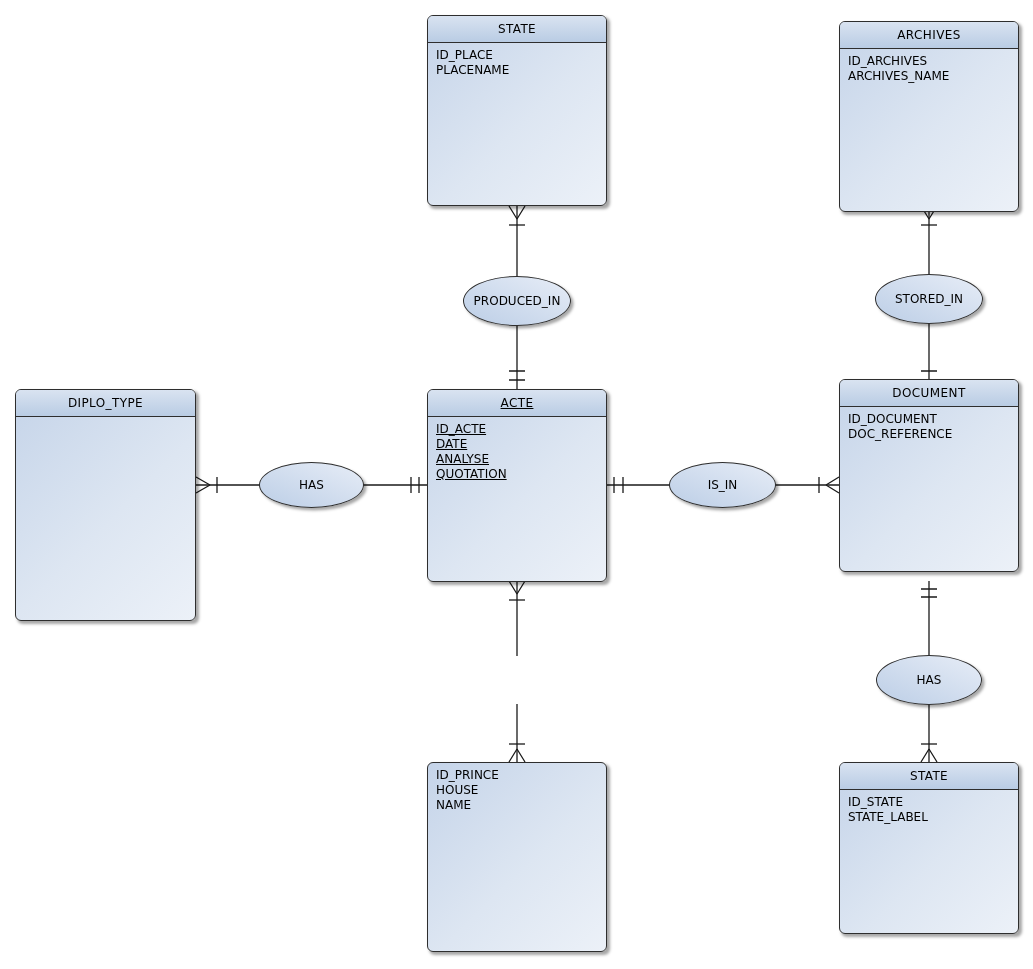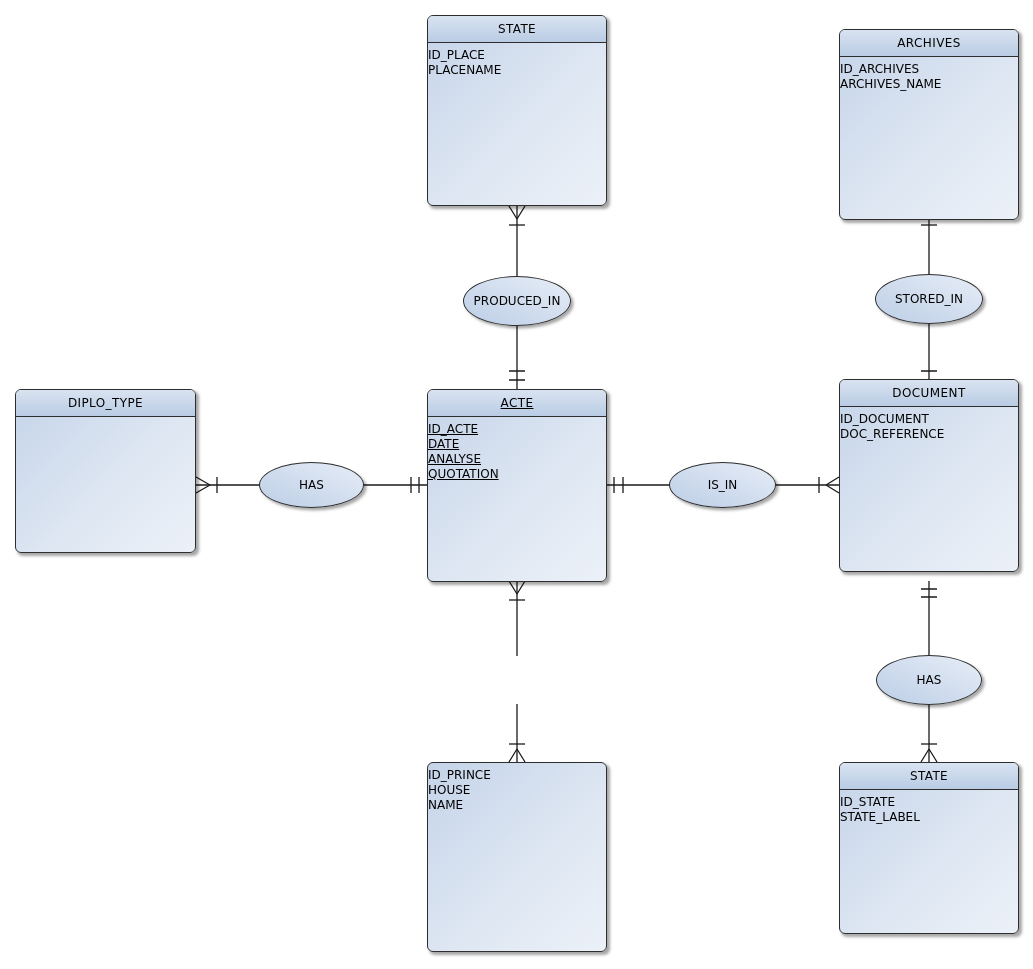--- a/index.html
+++ b/index.html
@@ -44,20 +44,21 @@
     border-bottom: 1.4px solid #2e2e2e;
     border-radius: 5px 5px 0 0;
     background: linear-gradient(180deg, #d9e3f1 0%, #b9cce4 100%);
     box-sizing: border-box;
   }
   .entity-body {
     padding: 5px 0;
     font-size: 12px;
     line-height: 15px;
     white-space: pre-line;
+    margin-left: 8px;
   }
   .relation {
     position: absolute;
     border: 1.4px solid #2e2e2e;
     border-radius: 50%;
     background: linear-gradient(to bottom left, #e7edf7 0%, #bccee6 100%);
     box-shadow: 2.5px 2.5px 3px rgba(0,0,0,0.35);
     display: flex;
     align-items: center;
     justify-content: center;
@@ -139,27 +140,27 @@
       <path d="M921,762 L929,749 M937,762 L929,749"></path>
     </g>
   </svg>
 
   <div class="entity" style="left:427px; top:15px; width:180px; height:191px;">
     <div class="entity-header">STATE</div>
     <div class="entity-body">ID_PLACE
 PLACENAME</div>
   </div>
 
-  <div class="entity" style="left:839px; top:29px; width:180px; height:191px;">
+  <div class="entity" style="left:839px; top:21px; width:180px; height:191px;">
     <div class="entity-header">ARCHIVES</div>
     <div class="entity-body">ID_ARCHIVES
 ARCHIVES_NAME</div>
   </div>
 
-  <div class="entity" style="left:15px; top:389px; width:181px; height:164px;">
+  <div class="entity" style="left:15px; top:389px; width:181px; height:232px;">
     <div class="entity-header">DIPLO_TYPE</div>
   </div>
 
   <div class="entity" style="left:427px; top:389px; width:180px; height:193px;text-decoration:underline;">
     <div class="entity-header">ACTE</div>
     <div class="entity-body">ID_ACTE
 DATE
 ANALYSE
 QUOTATION</div>
   </div>

